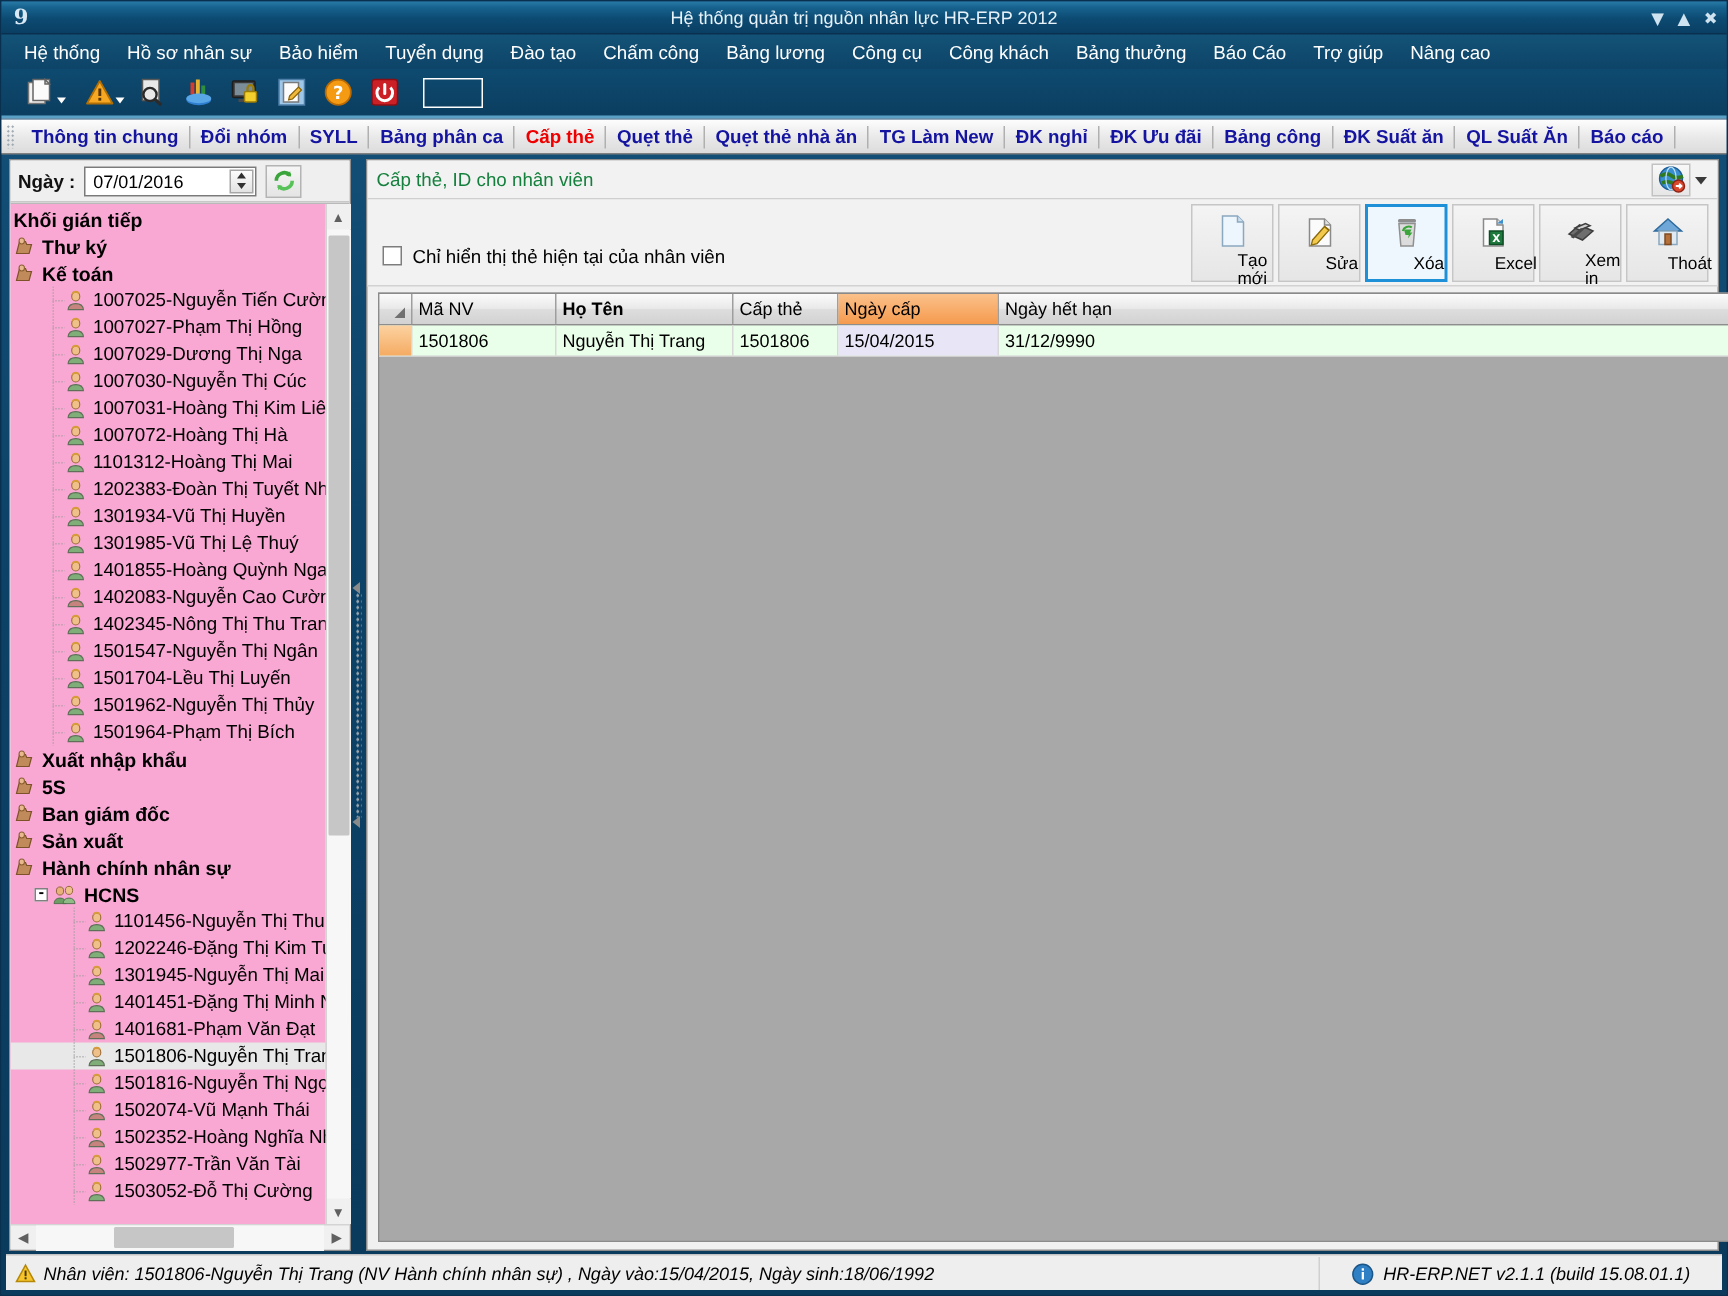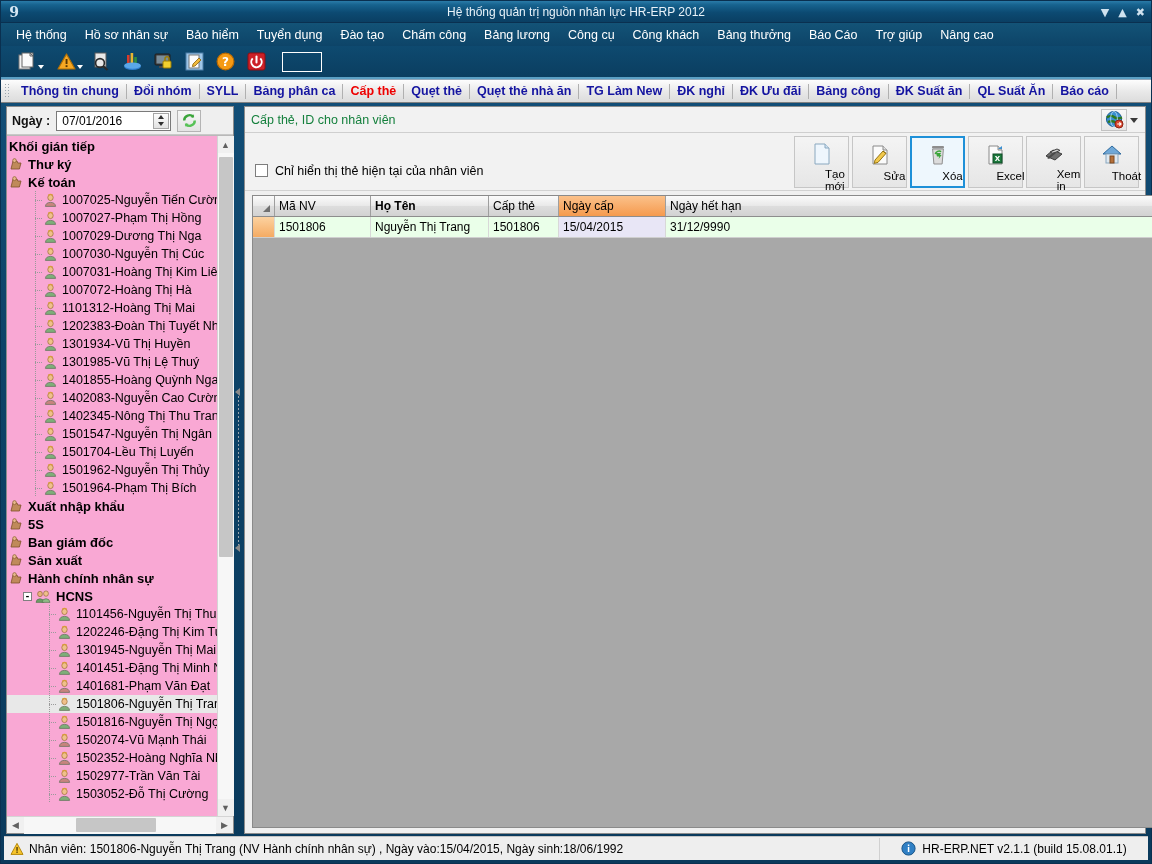--- a/index.html
+++ b/index.html
@@ -233,23 +233,24 @@
     width:0;height:0;border-left:7px solid transparent;border-bottom:7px solid #707070;}
   .ghead .gc.sorted { background: linear-gradient(180deg,#fbc18a 0%,#f59a4e 100%); }
   .gbody-row { background: #eaffe9; border-bottom: 1px solid #cfcfcf; }
   .gbody-row .gsel { background: linear-gradient(180deg,#fcd2a0,#f5ab63); border-right:1px solid #b0b0b0; }
   .gbody-row .gc { border-right: 1px solid #d8d8d8; }
   .gbody-row .gc.sortedcell { background: #e8e6f6; }
   .gfill { flex: 1 1 auto; background: #a8a8a8; }
 
   
   .statusbar {
-    flex: 0 0 24px; height: 24px; display: flex; align-items: center;
+    flex: 0 0 24px; height: 24px; display: flex; align-items: flex-end;
     background: #eeeeee; border-top: 1px solid #c4c4c4;
     margin: 2px 3px 3px 3px;
+    font-style: italic;
   }
   .sb-left { flex: 1 1 auto; display: flex; align-items: center; gap: 5px;
     padding-left: 6px; border-right: 1px solid #d0d0d0; height: 22px; }
   .sb-left .txt { font-size: 12px; color: #000; }
   .sb-right { width: 268px; flex: 0 0 268px; display: flex; align-items: center;
     justify-content: center; gap: 6px; height: 22px; }
   .sb-right .txt { font-size: 12px; color: #000; }
 </style>
 </head>
 <body>

